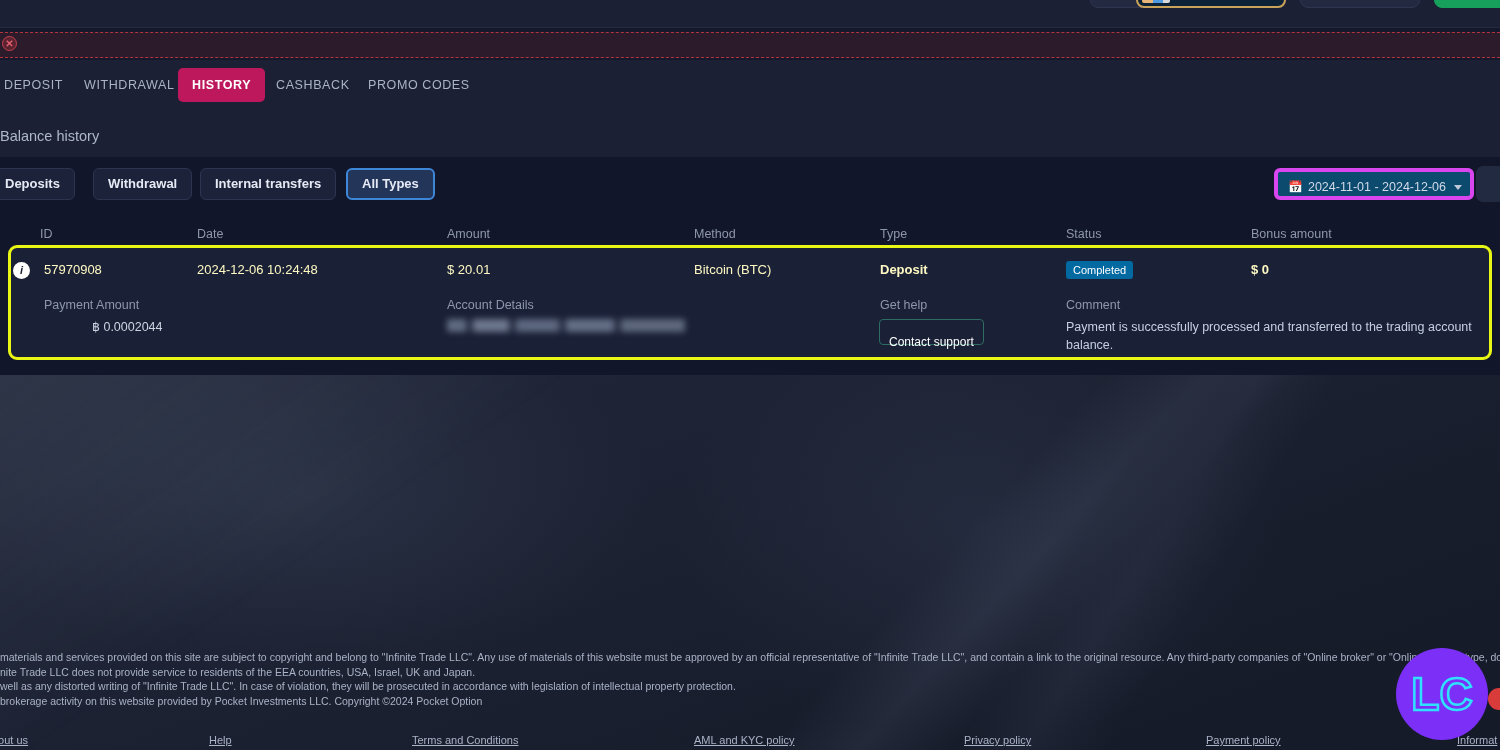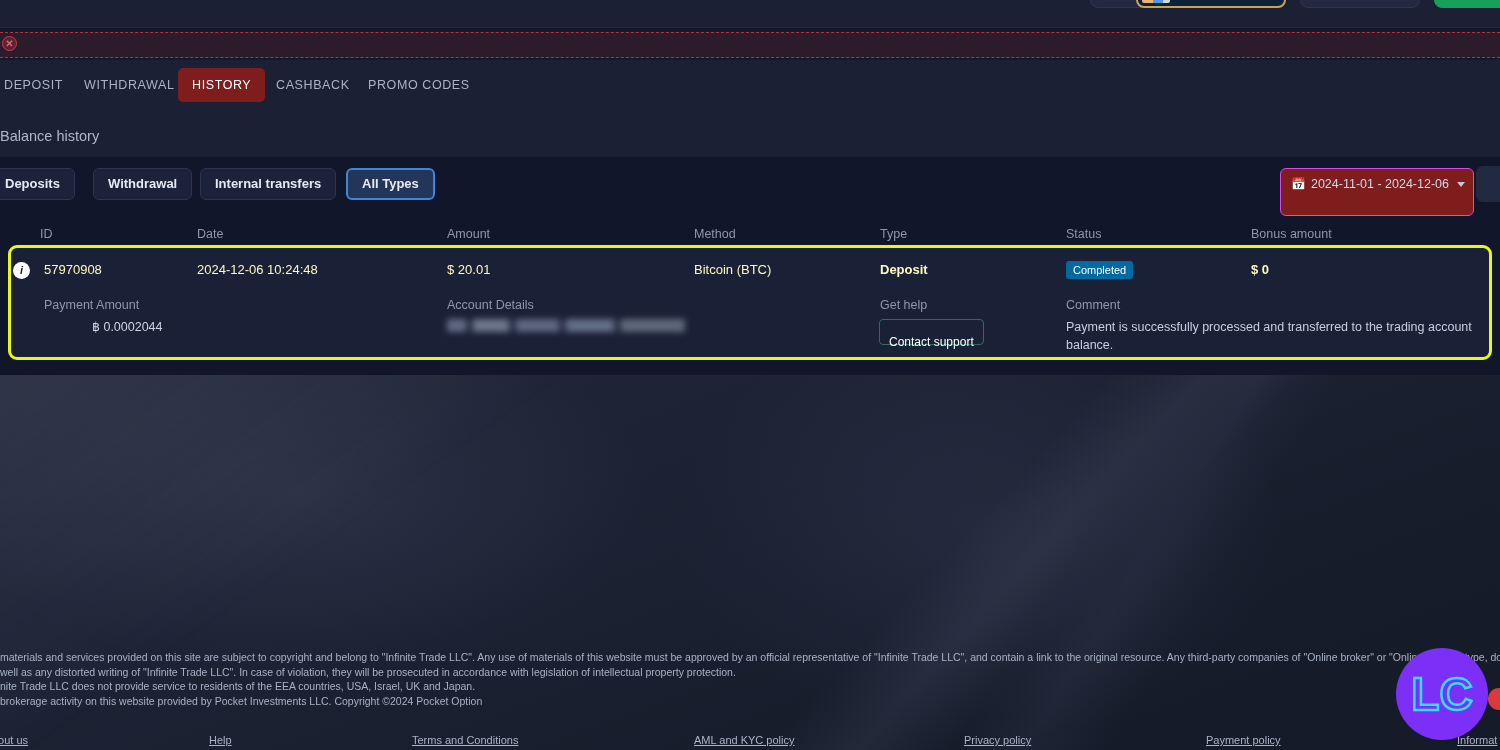--- a/index.html
+++ b/index.html
@@ -69,21 +69,21 @@
   
   .nav-tabs {
     position: absolute; left: 0; top: 60px; width: 1500px; height: 50px;
     background: #1b2034;
   }
   .nav-tab {
     position: absolute; top: 8px; height: 34px; line-height: 34px;
     font-size: 12.5px; letter-spacing: .6px; color: #aab3c8;
     padding: 0 14px; border-radius: 5px; cursor: pointer; white-space: nowrap;
   }
-  .nav-tab.active { background: #7f1d1d; color: #ffffff; font-weight: normal; }
+  .nav-tab.active { background: #be185d; color: #ffffff; font-weight: bold; }
 
   
   .title-bar {
     position: absolute; left: 0; top: 110px; width: 1500px; height: 47px;
     background: #1b2034;
   }
   .page-title {
     position: absolute; left: 0; top: 128px;
     font-size: 14.5px; color: #aeb7cb;
   }
@@ -95,22 +95,22 @@
   }
   .filter-btn {
     position: absolute; top: 168px; height: 32px; line-height: 30px;
     border-radius: 6px; background: #1c2239; border: 1px solid #2d3450;
     color: #e6eaf4; font-size: 13px; font-weight: bold;
     padding: 0 14px; cursor: pointer; white-space: nowrap;
   }
   .filter-btn.active { background: #24355a; border: 2px solid #3e86d8; line-height: 28px; }
 
   .date-picker {
-    position: absolute; right: 26px; top: 168px; height: 48px; line-height: 30px;
-    border-radius: 6px; background: #7f1d1d; border: 1px solid #d946ef;
+    position: absolute; right: 26px; top: 168px; height: 32px; line-height: 30px;
+    border-radius: 6px; background: #0c4a6e; border: 4px solid #d946ef;
     color: #d2d9e8; font-size: 12.5px; padding: 0 24px 0 10px; cursor: pointer;
     white-space: nowrap;
   }
   .date-picker .cal { margin-right: 5px; font-size: 12px; color:#c7d0e2; }
   .date-picker .caret {
     position: absolute; right: 8px; top: 13px;
     border-left: 4px solid transparent; border-right: 4px solid transparent;
     border-top: 5px solid #c0c8da;
   }
   .edge-chip {
@@ -256,22 +256,22 @@
   <div class="sub-value" style="left:44px">฿ 0.0002044</div>
   <div class="sub-label" style="left:447px">Account Details</div>
   <div class="redacted"></div>
   <div class="sub-label" style="left:880px">Get help</div>
   <div class="contact-btn">Contact support</div>
   <div class="sub-label" style="left:1066px">Comment</div>
   <div class="comment-text">Payment is successfully processed and transferred to the trading account balance.</div>
 
   <div class="footer-legal">
     <p>materials and services provided on this site are subject to copyright and belong to "Infinite Trade LLC". Any use of materials of this website must be approved by an official representative of "Infinite Trade LLC", and contain a link to the original resource. Any third-party companies of "Online broker" or "Online trading" type, do not have the r        ials of</p>
+    <p>nite Trade LLC does not provide service to residents of the EEA countries, USA, Israel, UK and Japan.</p>
     <p>well as any distorted writing of "Infinite Trade LLC". In case of violation, they will be prosecuted in accordance with legislation of intellectual property protection.</p>
-    <p>nite Trade LLC does not provide service to residents of the EEA countries, USA, Israel, UK and Japan.</p>
     <p>brokerage activity on this website provided by Pocket Investments LLC. Copyright ©2024 Pocket Option</p>
   </div>
 
   <div class="footer-links">
     <a class="f-link" style="left:-8px">bout us</a>
     <a class="f-link" style="left:209px">Help</a>
     <a class="f-link" style="left:412px">Terms and Conditions</a>
     <a class="f-link" style="left:694px">AML and KYC policy</a>
     <a class="f-link" style="left:964px">Privacy policy</a>
     <a class="f-link" style="left:1206px">Payment policy</a>

